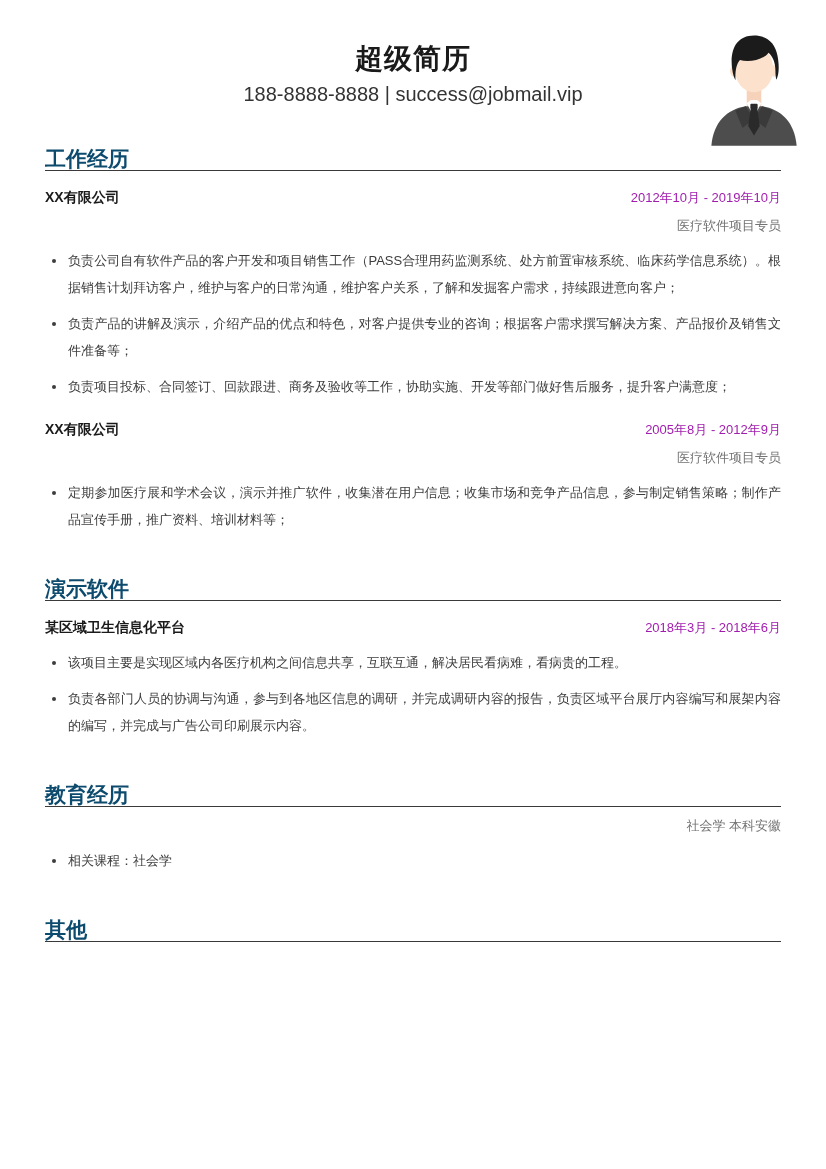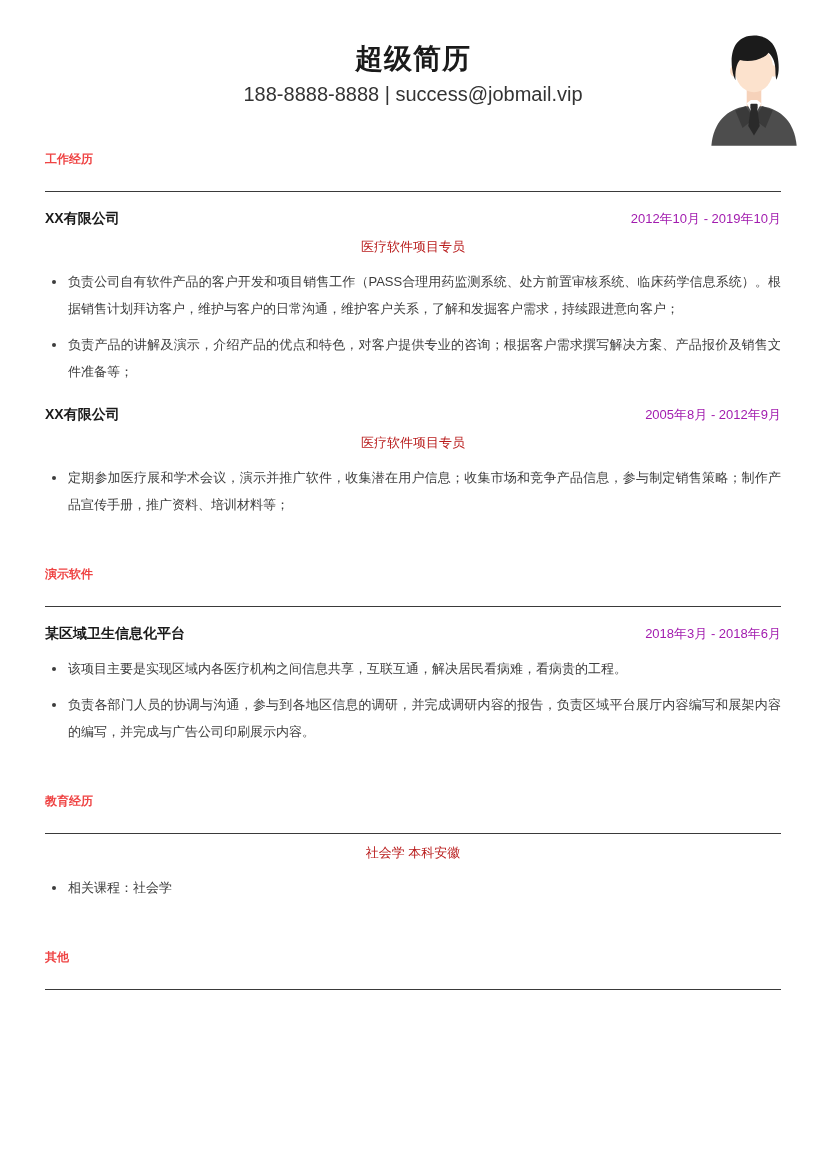--- a/index.html
+++ b/index.html
@@ -38,25 +38,25 @@
     position: absolute;
     top: 26px;
     right: 20px;
     width: 104px;
     height: 120px;
   }
   .avatar svg { width: 100%; height: 100%; display: block; }
   
   .section { margin-top: 45px; }
   .section-title {
-    font-size: 12px;
+    font-size: 21px;
     font-weight: 700;
-    color: #ef4444;
+    color: #0c4a6e;
     line-height: 22px;
-    padding-bottom: 21px;
+    padding-bottom: 0;
     border-bottom: 1px solid #3a3a3a;
   }
   .entry-head {
     display: flex;
     justify-content: space-between;
     align-items: baseline;
     margin-top: 17px;
     text-align: center;
   }
   .entry + .entry .entry-head { margin-top: 20px; }
@@ -67,24 +67,24 @@
     line-height: 18px;
   }
   .date {
     font-size: 13px;
     color: #a21caf;
     line-height: 18px;
     white-space: nowrap;
   }
   .role-row {
     display: flex;
-    justify-content: center;
+    justify-content: flex-end;
     margin-top: 10px;
     font-size: 13px;
-    color: #b91c1c;
+    color: #737373;
     line-height: 18px;
   }
   ul.bullets {
     list-style: none;
     margin-top: 12px;
   }
   ul.bullets li {
     position: relative;
     padding-left: 23px;
     font-size: 13px;
@@ -152,20 +152,21 @@
       <div class="entry-head">
         <span class="company">XX有限公司</span>
         <span class="date">2012年10月 - 2019年10月</span>
       </div>
       <div class="role-row">
         <span>医疗软件项目专员</span>
       </div>
       <ul class="bullets">
         <li>负责公司自有软件产品的客户开发和项目销售工作（PASS合理用药监测系统、处方前置审核系统、临床药学信息系统）。根据销售计划拜访客户，维护与客户的日常沟通，维护客户关系，了解和发掘客户需求，持续跟进意向客户；</li>
         <li>负责产品的讲解及演示，介绍产品的优点和特色，对客户提供专业的咨询；根据客户需求撰写解决方案、产品报价及销售文件准备等；</li>
+        <li>负责项目投标、合同签订、回款跟进、商务及验收等工作，协助实施、开发等部门做好售后服务，提升客户满意度；</li>
       </ul>
     </div>
 
     <div class="entry">
       <div class="entry-head">
         <span class="company">XX有限公司</span>
         <span class="date">2005年8月 - 2012年9月</span>
       </div>
       <div class="role-row">
         <span>医疗软件项目专员</span>

